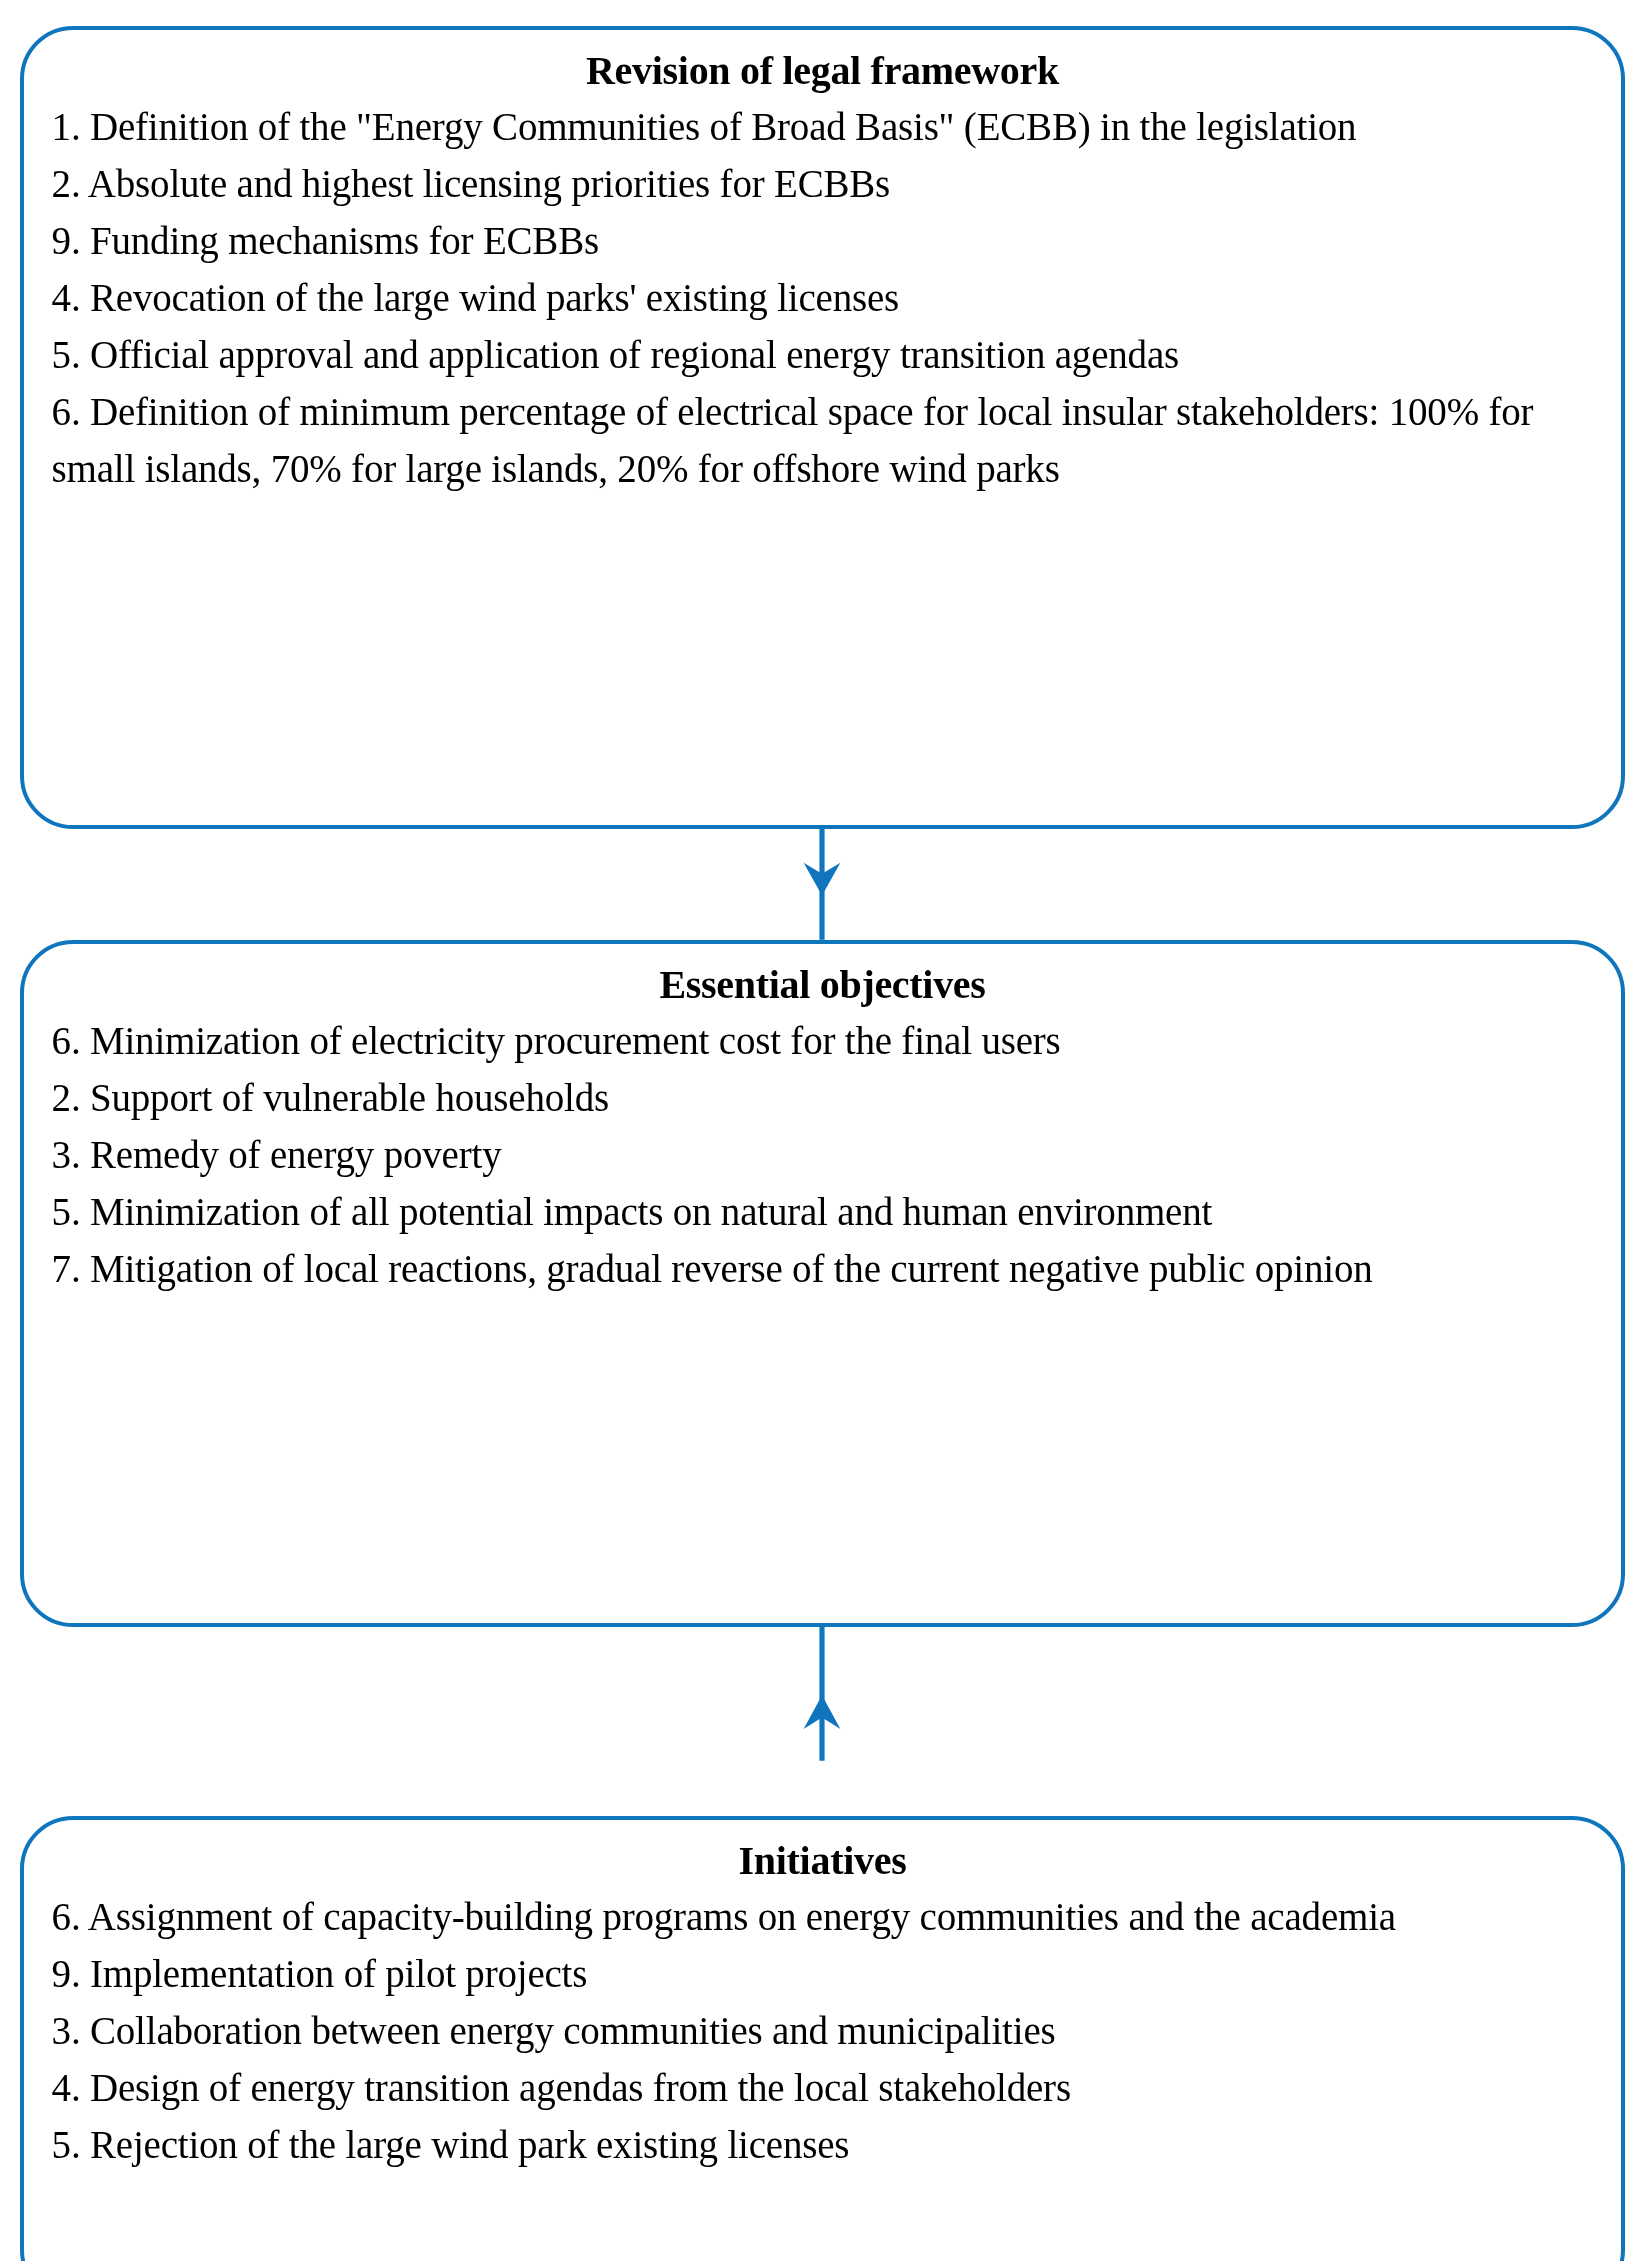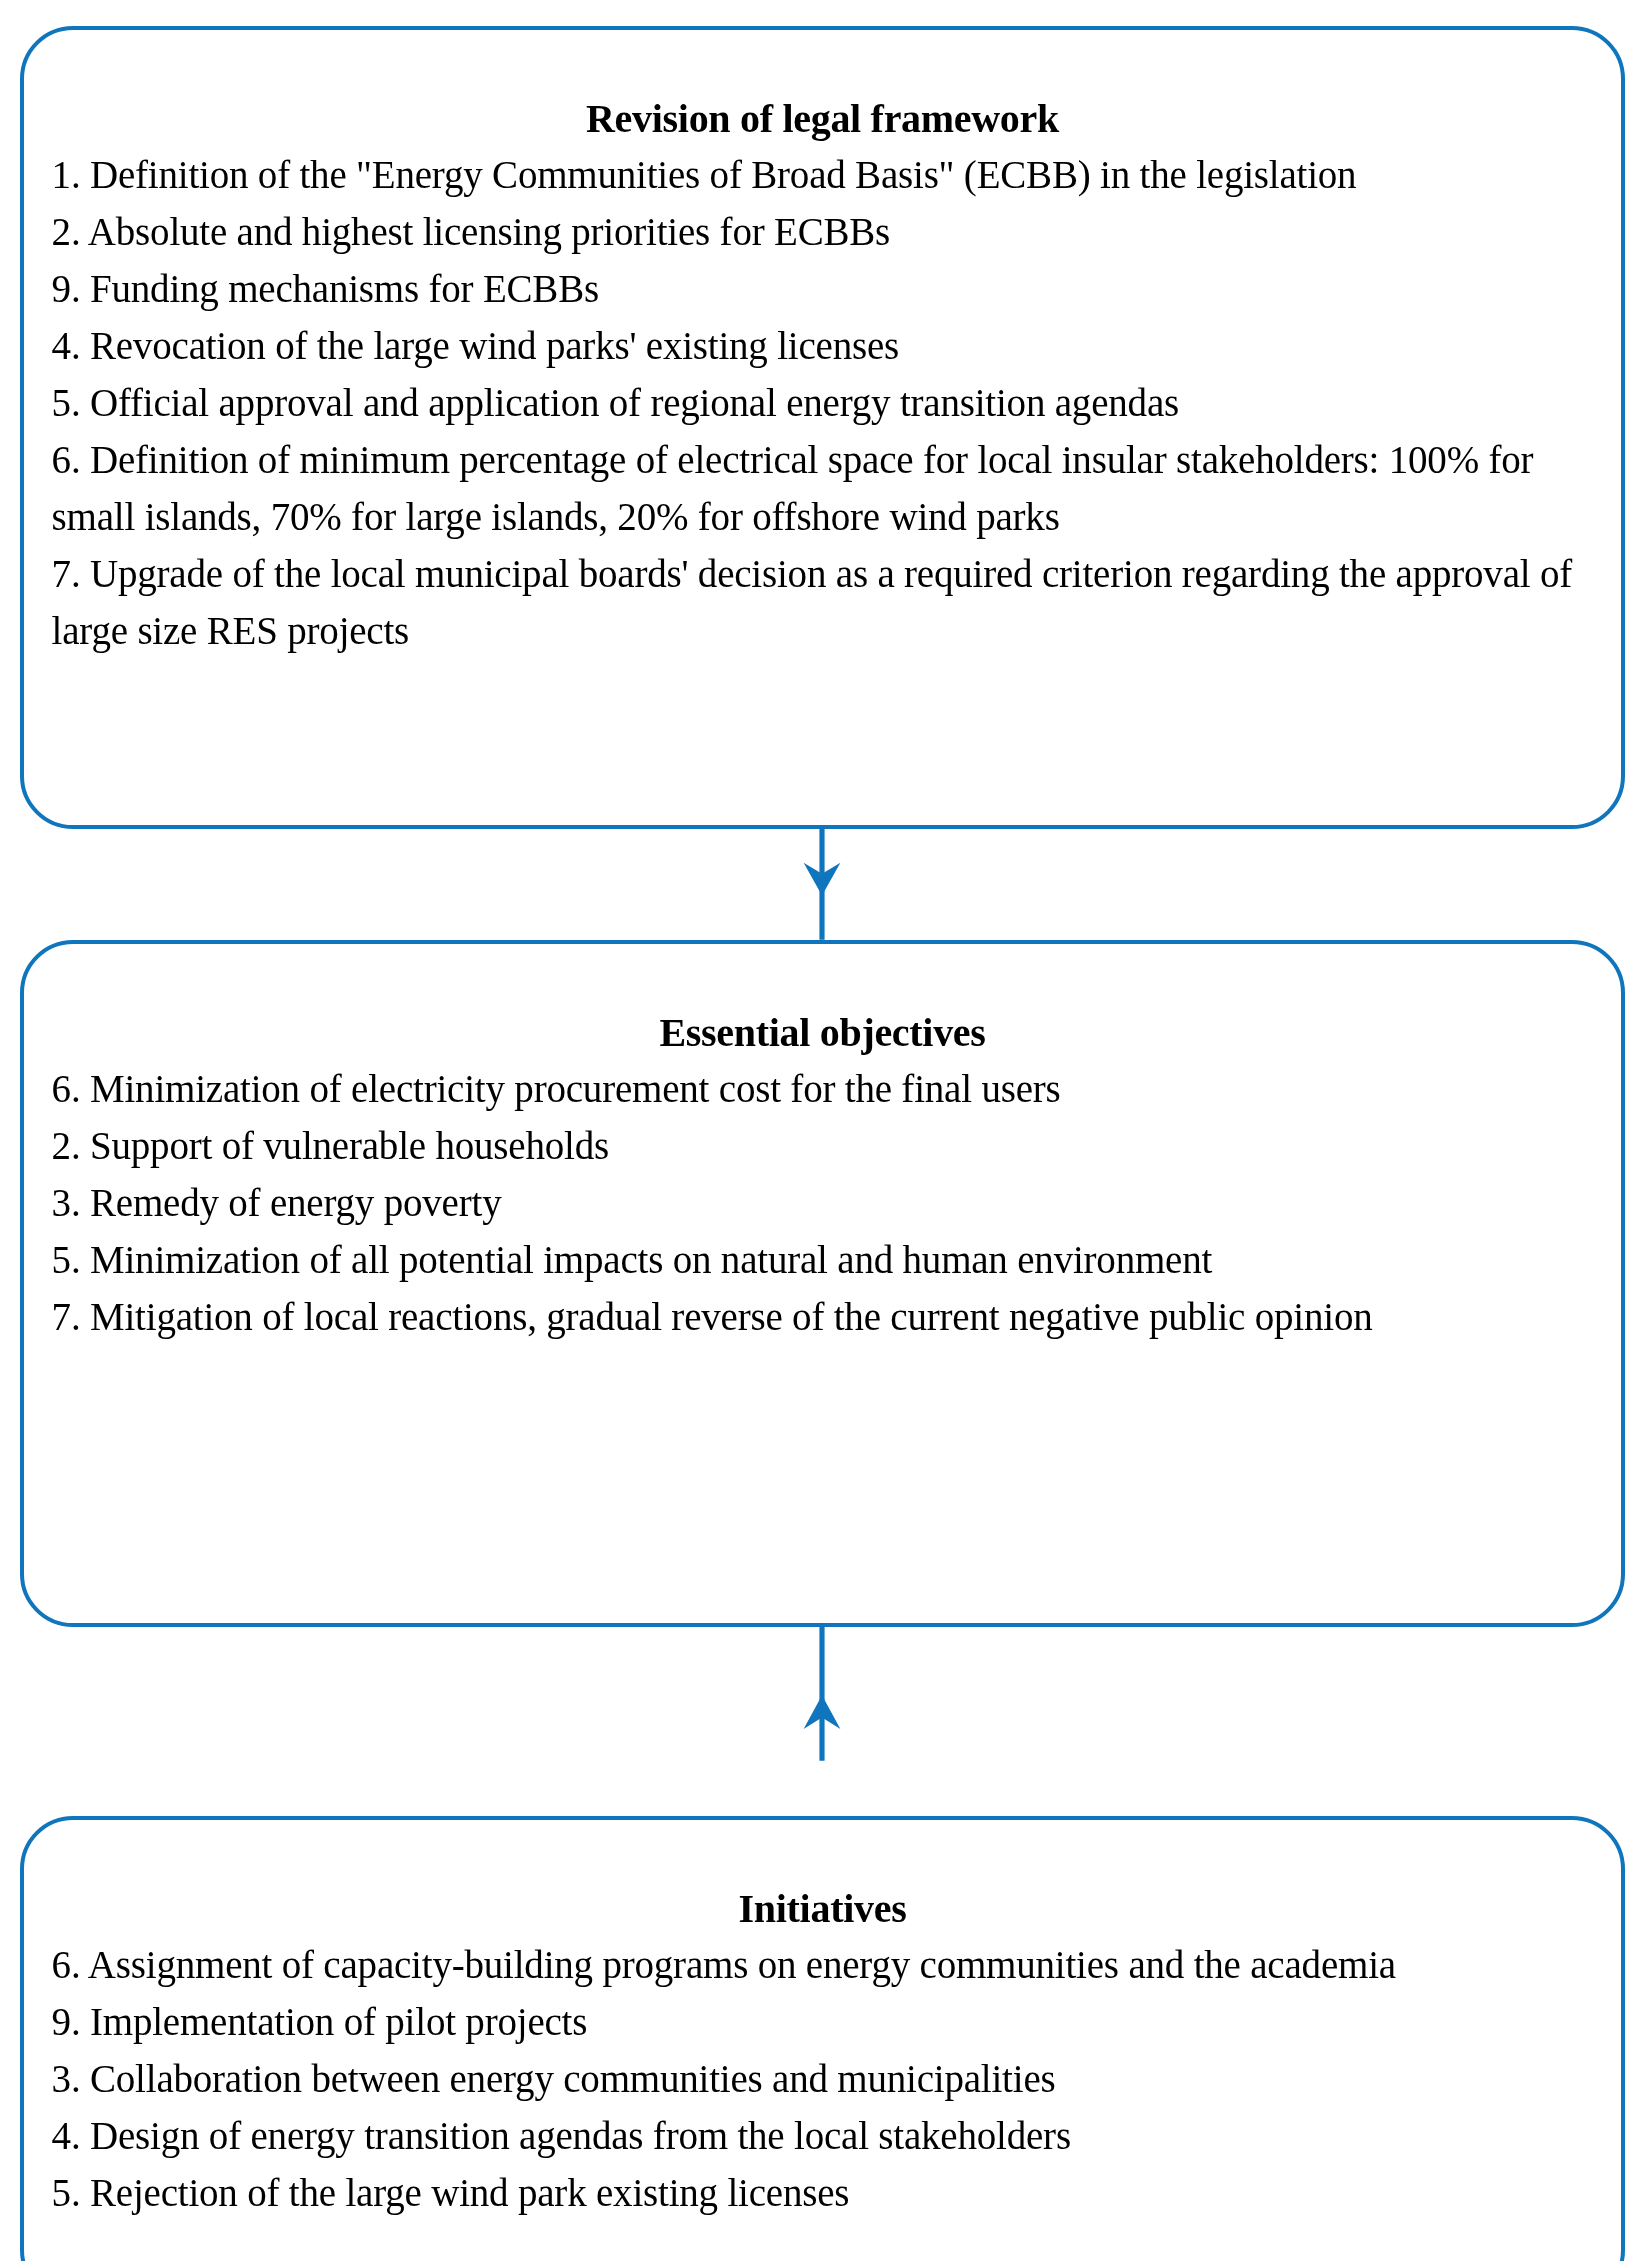--- a/index.html
+++ b/index.html
@@ -42,21 +42,20 @@
     top: 12.6px;
   }
 
   .box-title {
     text-align: center;
     font-weight: bold;
     font-size: 40px;
     line-height: 55px;
     color: #000000;
     letter-spacing: -0.3px;
-    margin-top: 48px;
   }
 
   .box-lines {
     margin-top: 0px;
   }
 
   .box-line {
     font-size: 39px;
     line-height: 57px;
     color: #000000;
@@ -95,21 +94,20 @@
   <div class="node-box" id="box-legal">
     <div class="box-inner">
       <div class="box-title">Revision of legal framework</div>
       <div class="box-lines">
         <div class="box-line wrap">1. Definition of the "Energy Communities of Broad Basis" (ECBB) in the legislation</div>
         <div class="box-line">2. Absolute and highest licensing priorities for ECBBs</div>
         <div class="box-line">9. Funding mechanisms for ECBBs</div>
         <div class="box-line">4. Revocation of the large wind parks' existing licenses</div>
         <div class="box-line">5. Official approval and application of regional energy transition agendas</div>
         <div class="box-line wrap">6. Definition of minimum percentage of electrical space for local insular stakeholders: 100% for small islands, 70% for large islands, 20% for offshore wind parks</div>
-        <div class="box-line wrap">7. Upgrade of the local municipal boards' decision as a required criterion regarding the approval of large size RES projects</div>
       </div>
     </div>
   </div>
 
   <svg class="connector" width="1644" height="2261" viewBox="0 0 2862 3936">
     <line class="conn-line" x1="1431" y1="1442" x2="1431" y2="1636"></line>
     <path class="conn-head" d="M 1431 1559 L 1399 1502 L 1431 1521 L 1463 1502 Z"></path>
   </svg>
 
   <div class="node-box" id="box-objectives">

